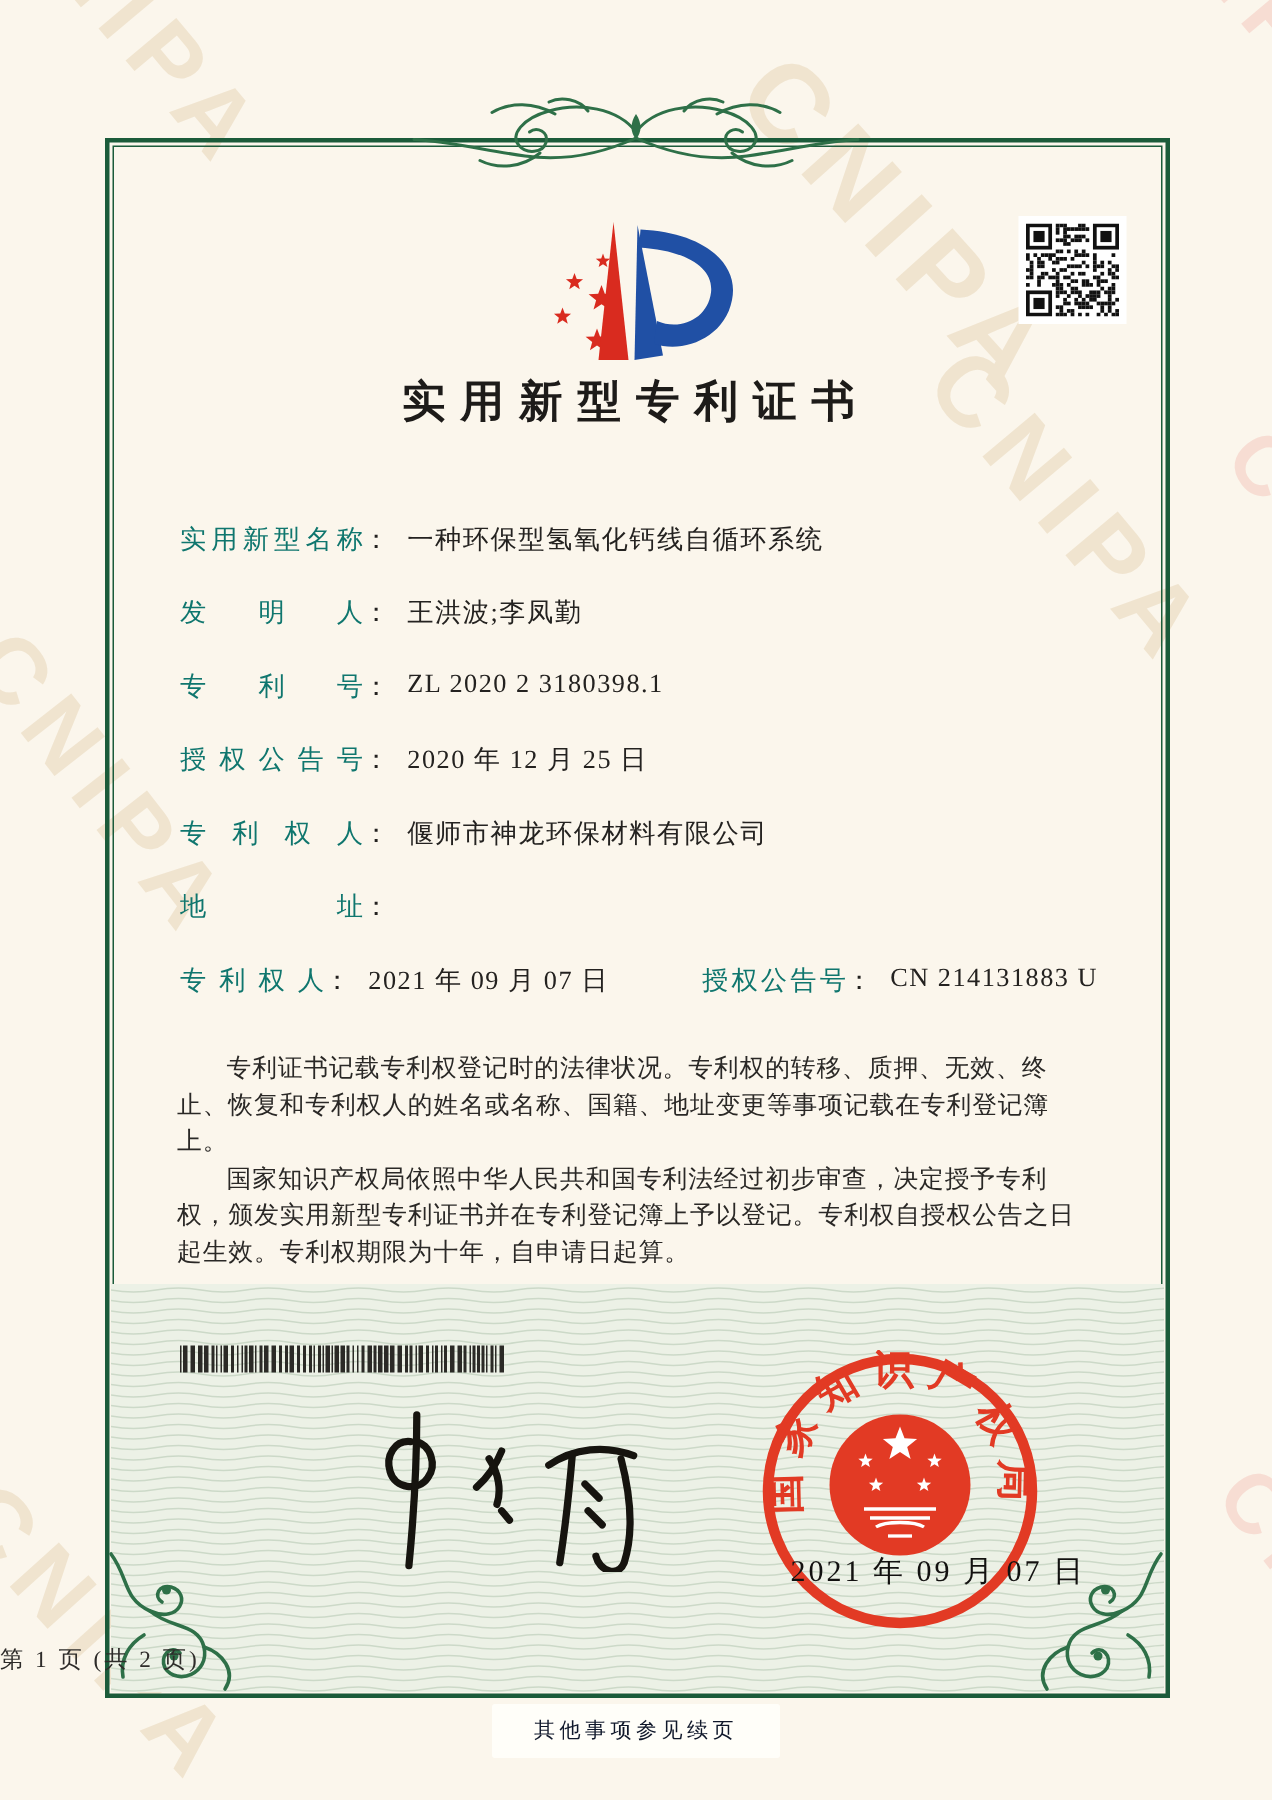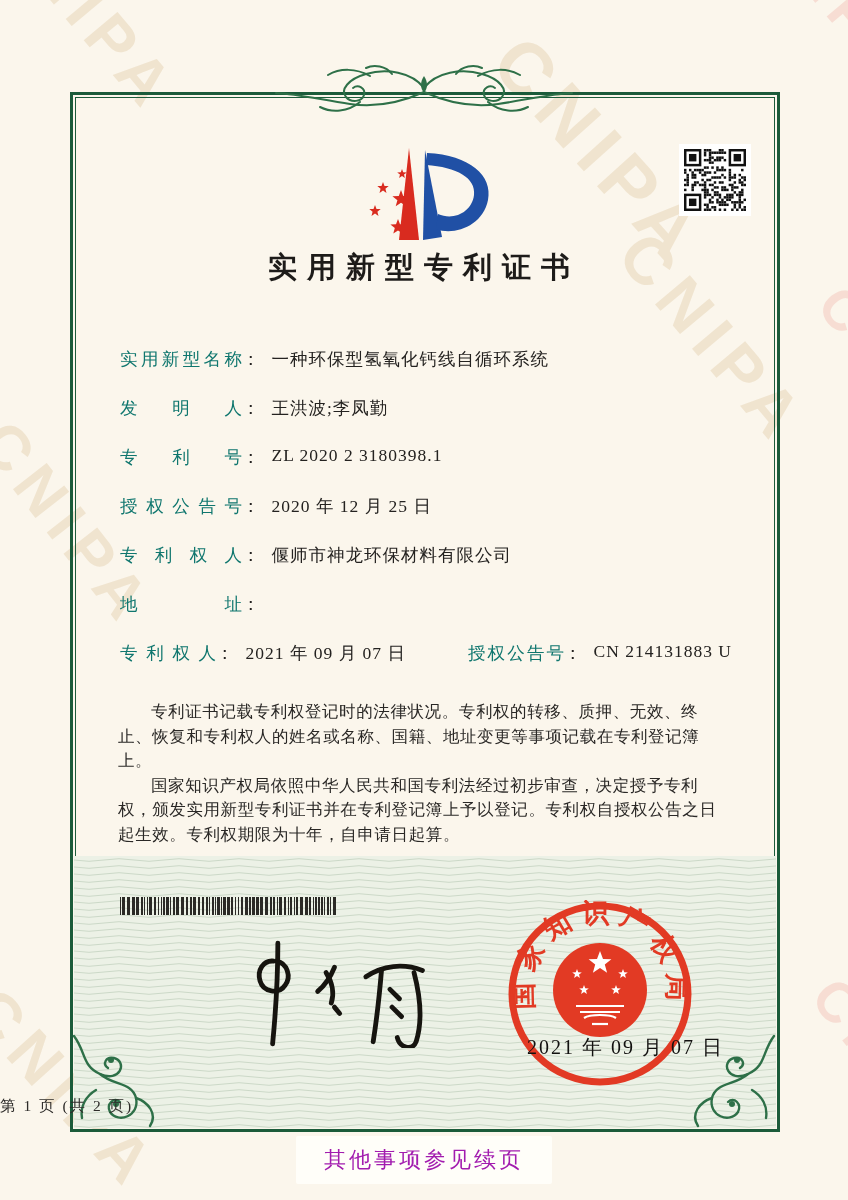--- a/index.html
+++ b/index.html
@@ -56,21 +56,21 @@
   .officer div{margin-bottom:14px}
   .sig{position:absolute;left:242px;top:938px;width:210px;height:110px}
   .sealwrap{position:absolute;left:506px;top:900px;width:188px;height:188px;z-index:3}
   .sealdate{
     position:absolute;left:527px;top:1034px;z-index:3;font-size:20px;
     letter-spacing:2px;color:#121110;white-space:nowrap;
   }
   .pageinfo{position:absolute;left:0;right:0;top:1096px;text-align:left;font-size:15.5px;letter-spacing:2px;color:#2e2c2a}
   .contnote{
     position:absolute;left:50%;top:1136px;transform:translateX(-50%);
-    background:#fffef9;padding:9px 28px;font-size:22px;letter-spacing:3px;color:#a21caf;
+    background:#fffef9;padding:9px 28px;font-size:14px;letter-spacing:3px;color:#0f172a;
     border-radius:2px;z-index:2;
   }
   .flourish{position:absolute;z-index:2}
   svg{display:block}
 </style>
 </head>
 <body>
 
 <div class="wm tan" style="left:-36px;top:-28px;font-size:64px;transform:rotate(50deg)">CNIPA</div>
 <div class="wm pink" style="left:716px;top:-46px;font-size:58px;transform:rotate(50deg)">CNIPA</div>

